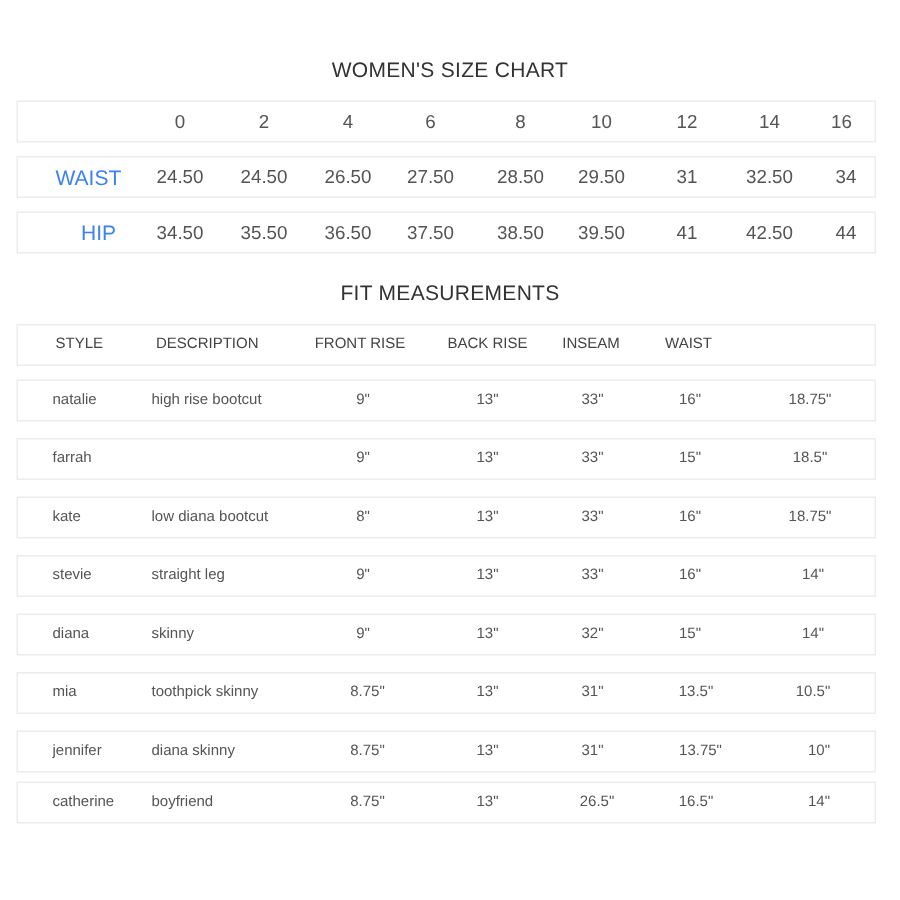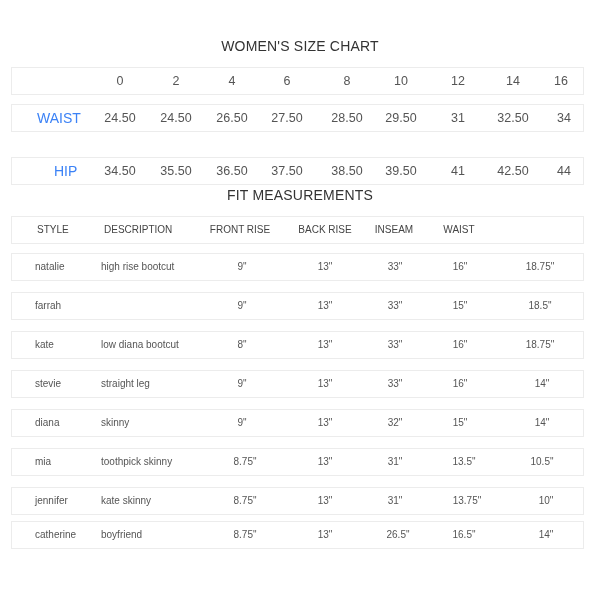--- a/index.html
+++ b/index.html
@@ -49,21 +49,21 @@
     <span class="cell c" style="left:164px">24.50</span>
     <span class="cell c" style="left:220px">26.50</span>
     <span class="cell c" style="left:275px">27.50</span>
     <span class="cell c" style="left:335px">28.50</span>
     <span class="cell c" style="left:389px">29.50</span>
     <span class="cell c" style="left:446px">31</span>
     <span class="cell c" style="left:501px">32.50</span>
     <span class="cell c" style="left:552px">34</span>
   </div>
 
-  <div class="row" style="top:157px;">
+  <div class="row" style="top:141px;">
     <span class="cell label" style="left:42px">HIP</span>
     <span class="cell c" style="left:108px">34.50</span>
     <span class="cell c" style="left:164px">35.50</span>
     <span class="cell c" style="left:220px">36.50</span>
     <span class="cell c" style="left:275px">37.50</span>
     <span class="cell c" style="left:335px">38.50</span>
     <span class="cell c" style="left:389px">39.50</span>
     <span class="cell c" style="left:446px">41</span>
     <span class="cell c" style="left:501px">42.50</span>
     <span class="cell c" style="left:552px">44</span>
@@ -136,21 +136,21 @@
     <span class="cell" style="left:89px">toothpick skinny</span>
     <span class="cell c" style="left:233px">8.75"</span>
     <span class="cell c" style="left:313px">13"</span>
     <span class="cell c" style="left:383px">31"</span>
     <span class="cell c" style="left:452px">13.5"</span>
     <span class="cell c" style="left:530px">10.5"</span>
   </div>
 
   <div class="row" style="top:487px;">
     <span class="cell" style="left:23px">jennifer</span>
-    <span class="cell" style="left:89px">kate skinny</span>
+    <span class="cell" style="left:89px">diana skinny</span>
     <span class="cell c" style="left:233px">8.75"</span>
     <span class="cell c" style="left:313px">13"</span>
     <span class="cell c" style="left:383px">31"</span>
     <span class="cell c" style="left:455px">13.75"</span>
     <span class="cell c" style="left:534px">10"</span>
   </div>
 
   <div class="row" style="top:521px;">
     <span class="cell" style="left:23px">catherine</span>
     <span class="cell" style="left:89px">boyfriend</span>

